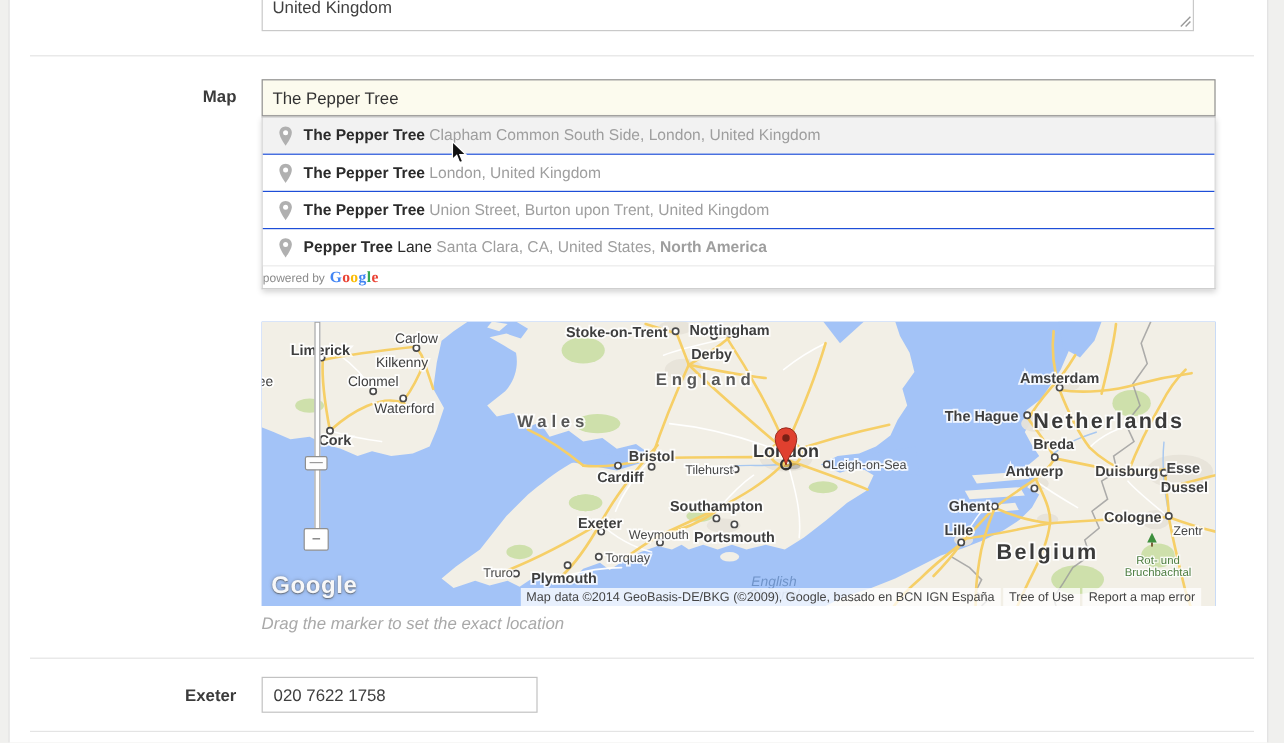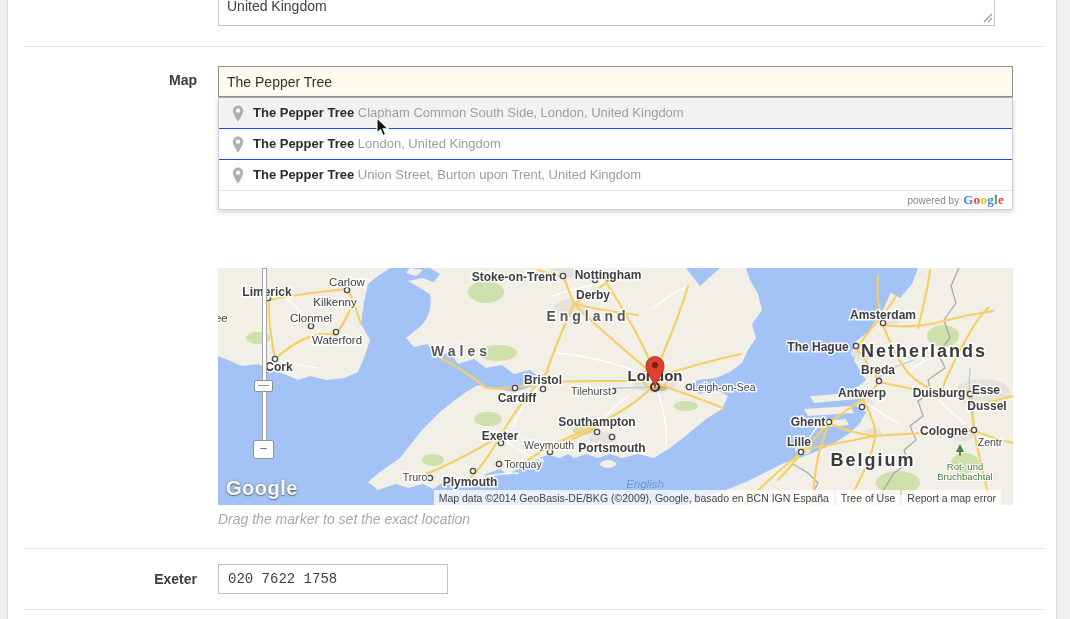--- a/index.html
+++ b/index.html
@@ -11,37 +11,37 @@
   .field-label{position:absolute;left:60px;width:137px;text-align:right;
                font-size:14px;font-weight:bold;color:#3b3b3b;}
   textarea.country{position:absolute;left:218px;top:-7px;width:777px;height:33px;box-sizing:border-box;
          border:1px solid #c9c9c9;background:#fff;resize:none;overflow:hidden;
          font-family:"Liberation Sans",sans-serif;font-size:14px;color:#3f3f3f;padding:4px 8px;outline:none;}
   .resize-handle{position:absolute;left:983px;top:13px;}
   input.map-input{position:absolute;left:218px;top:66px;width:795px;height:31px;box-sizing:border-box;
          border:1px solid #909090;background:#fcfbee;font-family:"Liberation Sans",sans-serif;
          font-size:14px;color:#333;padding:4px 8px;outline:none;}
   input.phone-input{position:absolute;left:218px;top:564px;width:230px;height:30px;box-sizing:border-box;
-         border:1px solid #c2c2c2;background:#fff;font-family:Liberation Mono, monospace;
+         border:1px solid #c2c2c2;background:#fff;font-family:Liberation Sans, sans-serif;
          font-size:14px;color:#3f3f3f;padding:4px 9px;outline:none;}
   .hint{position:absolute;left:218px;top:511px;font-style:italic;color:#a9a9a9;font-size:14px;}
   
   .pac{position:absolute;left:218px;top:97px;width:795px;background:#fff;
        border:1px solid #cfcfcf;border-top:1px solid #ababab;box-sizing:border-box;
        box-shadow:0 2px 5px rgba(0,0,0,.18);z-index:30;}
   .pac-row{position:relative;height:30px;line-height:30px;border-top:1px solid #1d4ed8;
            padding-left:34px;font-size:13px;white-space:nowrap;overflow:hidden;cursor:pointer;background:#fff;}
   .pac-row:first-child{border-top:none;}
   .pac-row.hover{background:#f2f2f2;}
   .pac-row .pin{position:absolute;left:13px;top:7px;width:12px;height:17px;}
   .k-b{font-weight:bold;color:#2b2b2b;}
   .k-d{color:#2b2b2b;}
   .k-g{color:#9e9e9e;}
   .k-gb{color:#9e9e9e;font-weight:bold;}
-  .pac-footer{height:17px;border-top:1px solid #e8e8e8;text-align:right;padding:1px 8px 0 0;
+  .pac-footer{height:17px;border-top:1px solid #e8e8e8;padding:1px 8px 0 0;
               font-size:10px;color:#8a8a8a;line-height:16px;}
   .g-logo{font-family:"Liberation Serif",serif;font-size:13px;font-weight:bold;letter-spacing:.3px;margin-left:4px;}
   
   .map{position:absolute;left:218px;top:268px;width:795px;height:237px;overflow:hidden;background:#a3c3f7;}
   .ml{text-anchor:middle;stroke:#ffffff;stroke-width:3px;stroke-opacity:.85;paint-order:stroke;
       font-family:"Liberation Sans",sans-serif;}
   .city-lg{font-size:15px;font-weight:bold;fill:#383838;}
   .city-md{font-size:12px;font-weight:bold;fill:#3e3e3e;}
   .city{font-size:11.5px;fill:#3e3e3e;}
   .city-sm{font-size:10.5px;fill:#474747;}
@@ -87,20 +87,24 @@
             <circle cx="6" cy="5.7" r="2.1" fill="#fff"></circle>
           </svg><span class="k-b">The Pepper Tree</span><span class="k-g"> Clapham Common South Side, London, United Kingdom</span></div>
         <div class="pac-row"><svg class="pin" viewBox="0 0 12 17">
             <path d="M6 .5C3 .5.8 2.8.8 5.7c0 3.8 5.2 10.8 5.2 10.8s5.2-7 5.2-10.8C11.2 2.8 9 .5 6 .5z" fill="#b0b0b0"></path>
             <circle cx="6" cy="5.7" r="2.1" fill="#fff"></circle>
           </svg><span class="k-b">The Pepper Tree</span><span class="k-g"> London, United Kingdom</span></div>
         <div class="pac-row"><svg class="pin" viewBox="0 0 12 17">
             <path d="M6 .5C3 .5.8 2.8.8 5.7c0 3.8 5.2 10.8 5.2 10.8s5.2-7 5.2-10.8C11.2 2.8 9 .5 6 .5z" fill="#b0b0b0"></path>
             <circle cx="6" cy="5.7" r="2.1" fill="#fff"></circle>
           </svg><span class="k-b">The Pepper Tree</span><span class="k-g"> Union Street, Burton upon Trent, United Kingdom</span></div>
+        <div class="pac-row"><svg class="pin" viewBox="0 0 12 17">
+            <path d="M6 .5C3 .5.8 2.8.8 5.7c0 3.8 5.2 10.8 5.2 10.8s5.2-7 5.2-10.8C11.2 2.8 9 .5 6 .5z" fill="#b0b0b0"></path>
+            <circle cx="6" cy="5.7" r="2.1" fill="#fff"></circle>
+          </svg><span class="k-b">Pepper Tree</span><span class="k-d"> Lane</span><span class="k-g"> Santa Clara, CA, United States, </span><span class="k-gb">North America</span></div>
       </div>
     <div class="pac-footer">
       <span>powered by</span><span class="g-logo"><span style="color: rgb(66, 133, 244);">G</span><span style="color: rgb(234, 67, 53);">o</span><span style="color: rgb(251, 188, 5);">o</span><span style="color: rgb(66, 133, 244);">g</span><span style="color: rgb(52, 168, 83);">l</span><span style="color: rgb(234, 67, 53);">e</span></span>
     </div>
   </div>
 
   <div class="map">
     <svg width="795" height="237" viewBox="0 0 795 237">
 
       <rect x="0" y="0" width="795" height="237" fill="#a3c3f7"></rect>

